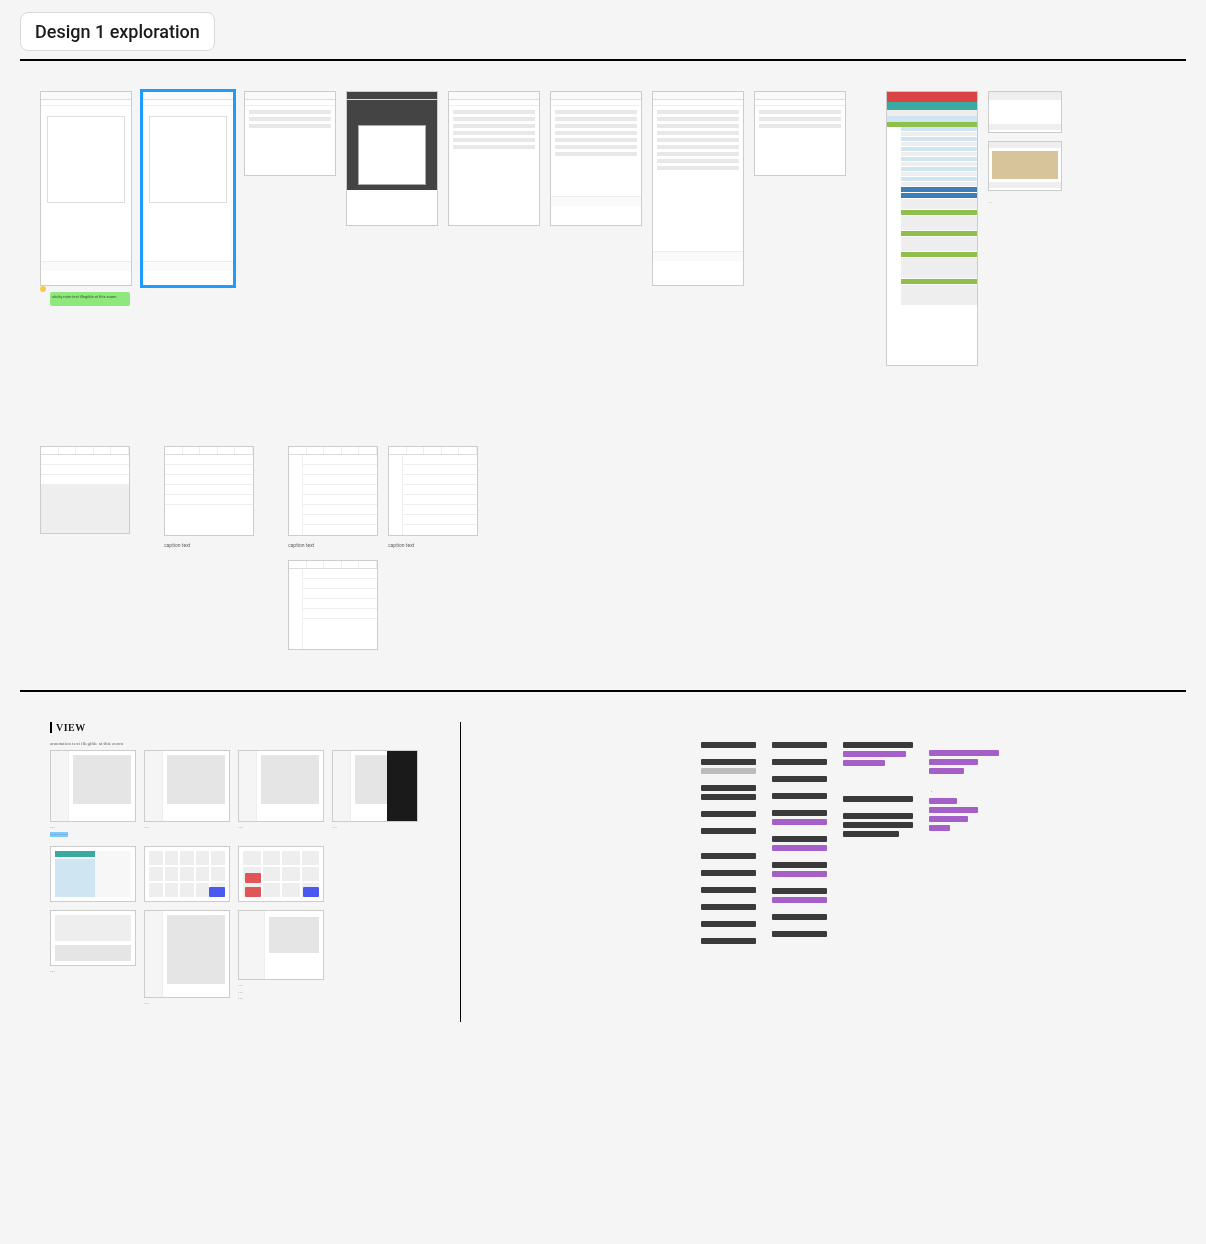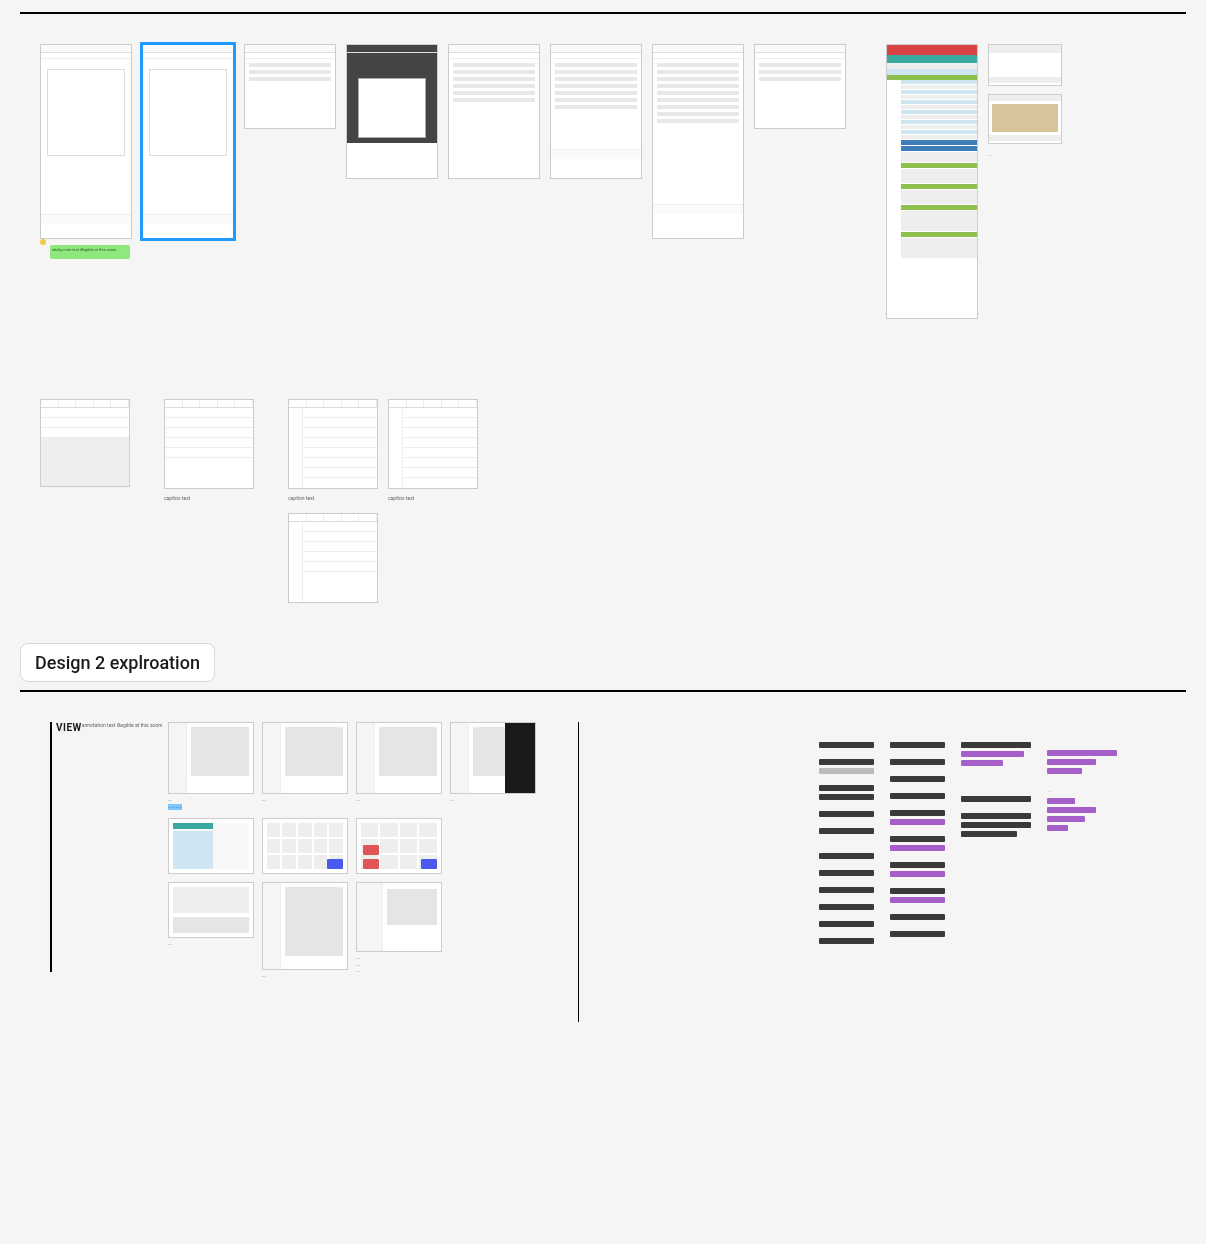--- a/index.html
+++ b/index.html
@@ -106,21 +106,21 @@
   }
   .thumb2 .tabs { display: flex; height: 8px; border-bottom: 1px solid #ddd; }
   .thumb2 .tabs .t { flex: 1; border-right: 1px solid #eee; }
   .thumb2 .rows { display: flex; flex-direction: column; }
   .thumb2 .rows .r { height: 10px; border-bottom: 1px solid #eee; }
   .thumb2-col { display: flex; flex-direction: column; gap: 6px; align-items: flex-start; }
   .caption-tiny { font-size: 5px; color: #666; width: 90px; }
 
   
   .d2-area { display: flex; gap: 30px; padding-left: 30px; align-items: flex-start; }
-  .d2-col { display: flex; flex-direction: row; }
+  .d2-col { display: flex; flex-direction: column; font-family: Liberation Serif, serif; }
   .d2-label {
     font-size: 10px; font-weight: 700; letter-spacing: 0.5px;
     border-left: 2px solid #000; padding-left: 4px; margin-bottom: 8px;
   }
   .d2-grid { display: flex; flex-wrap: wrap; gap: 8px; width: 380px; }
   .card2 {
     background: #fff; border: 1px solid #ccc; width: 86px; height: 72px;
     position: relative; overflow: hidden;
   }
   .card2 .side { position: absolute; top: 0; bottom: 0; left: 0; width: 18px; background: #f5f5f5; border-right: 1px solid #eee; }
@@ -144,20 +144,23 @@
   .chip.pur { background: #a45fc9; }
   .chip.gry { background: #bbb; }
   .chip.txt { background: transparent; color: #666; height: 5px; }
 
   .stack-of-stripes { display: flex; flex-direction: column; gap: 1px; }
 </style>
 </head>
 <body>
 
 <div class="section">
+  <div class="section-header-wrap">
+    <div class="section-header">Design 1 exploration</div>
+  </div>
   <div class="rule"></div>
 
   <div class="canvas-area">
 
     <div class="thumb-row">
 
       <div>
         <div class="thumb tall">
           <div class="hdr"></div>
             <div class="row-sm"></div>
@@ -422,23 +425,20 @@
           </div>
         </div>
         <div class="caption-tiny">caption text</div>
       </div>
 
     </div>
   </div>
 </div>
 
 <div class="section">
-  <div class="section-header-wrap">
-    <div class="section-header">Design 2 explroation</div>
-  </div>
   <div class="rule"></div>
 
   <div class="d2-area">
 
     <div class="d2-col">
       <div class="d2-label">VIEW</div>
       <div style="font-size:5px;color:#666;margin-bottom:4px;width:86px">annotation text illegible at this zoom</div>
 
       <div class="d2-grid">
         <div>

